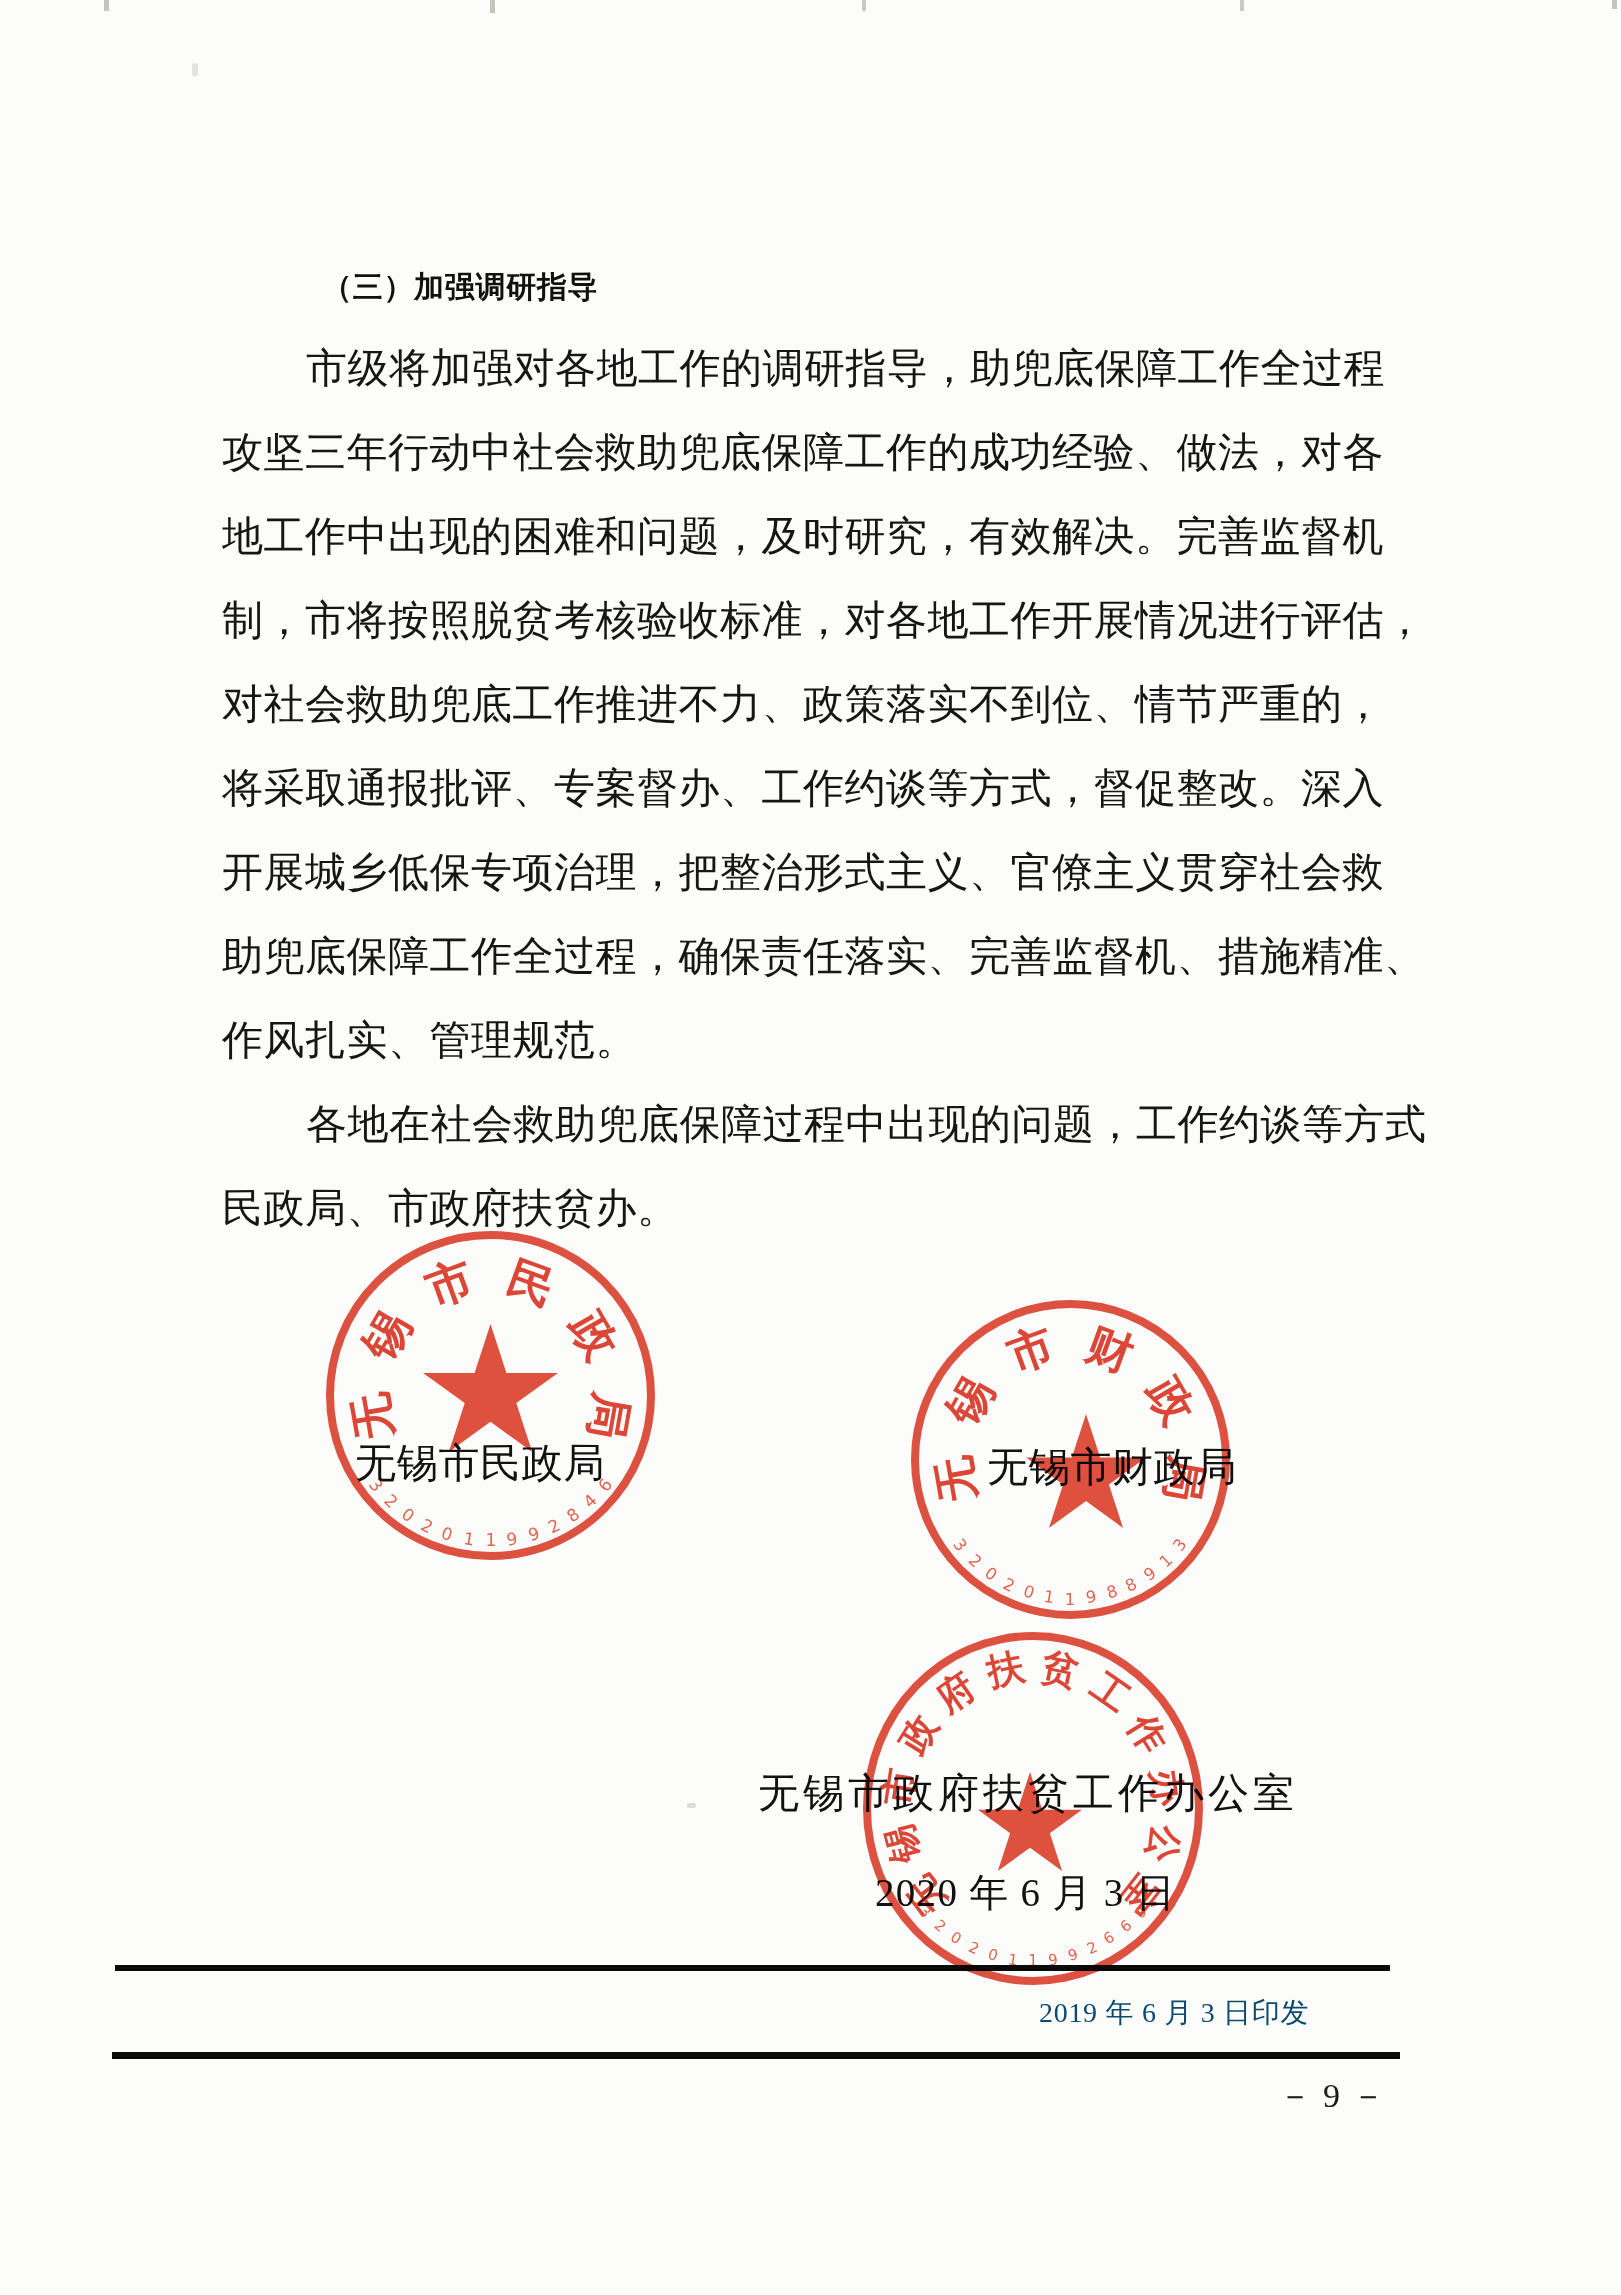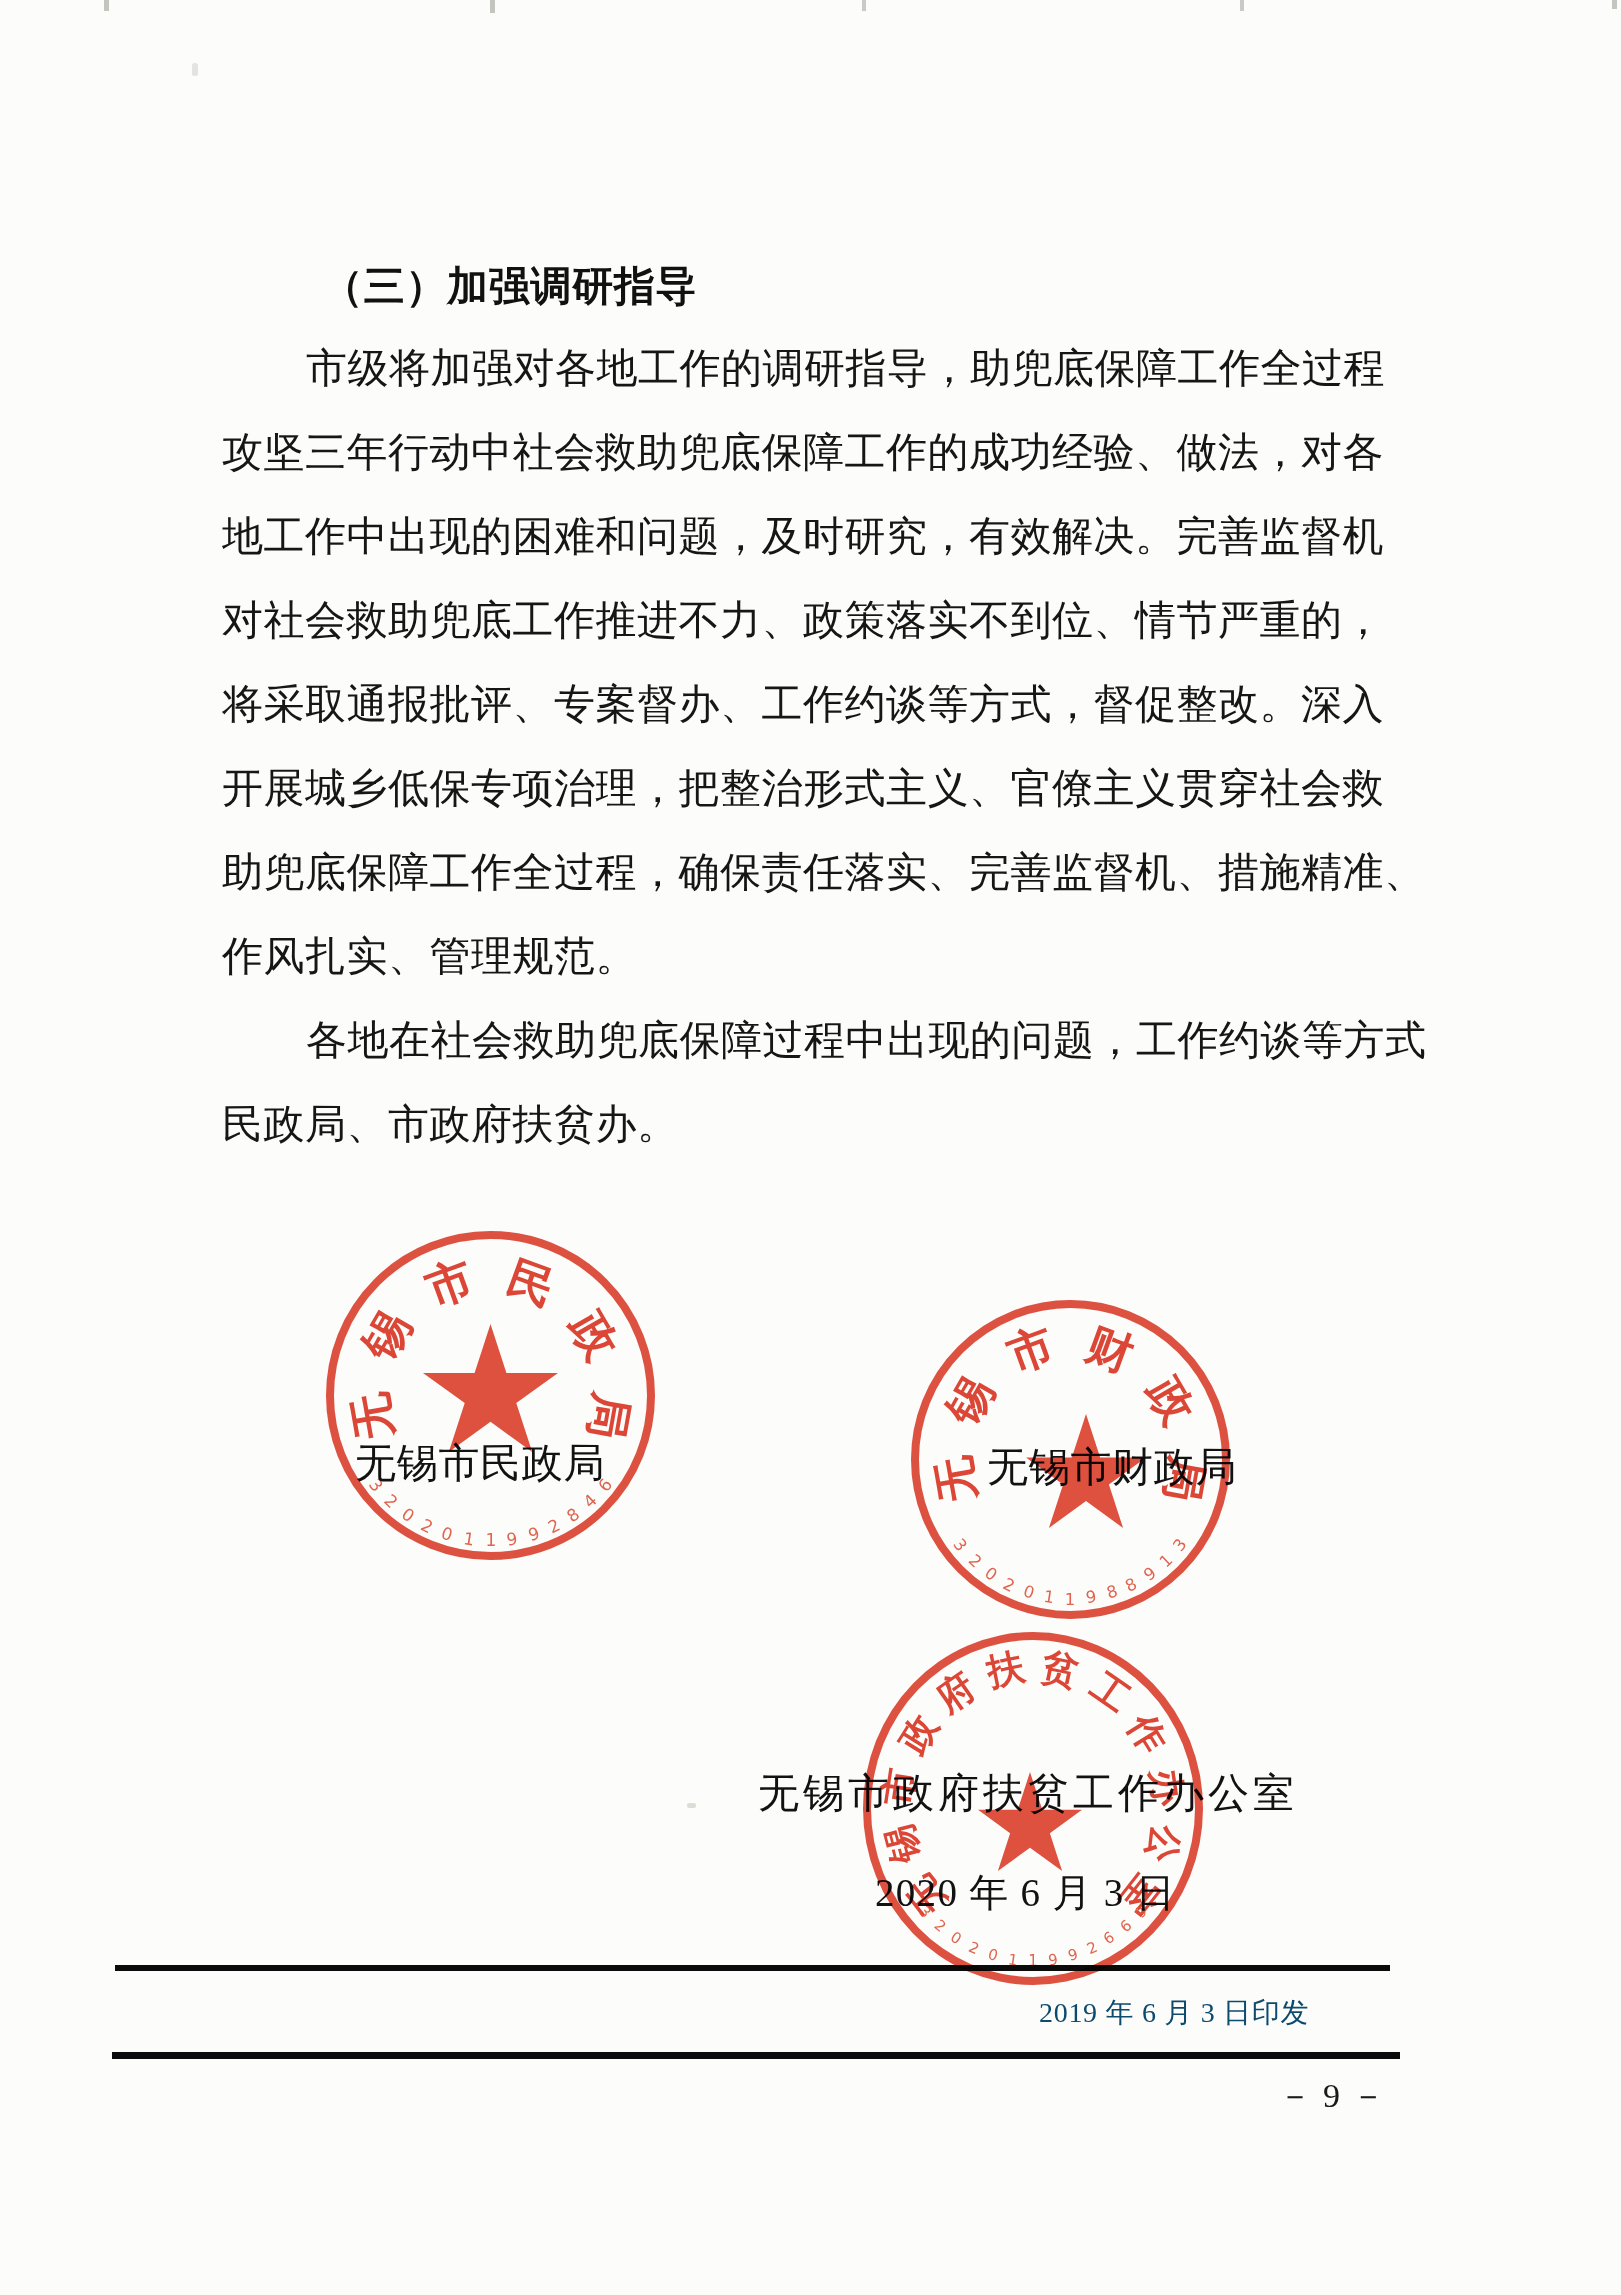--- a/index.html
+++ b/index.html
@@ -10,21 +10,21 @@
     overflow:hidden;
     font-family:"Liberation Serif","DejaVu Serif",serif;
     color:#1b1b1b;
   }
   
   .artifact{position:absolute;background:#8d8d83;}
   
   .heading{
     position:absolute;left:322px;top:263px;
     font-family:"Liberation Sans","DejaVu Sans",sans-serif;
-    font-weight:800;font-size:41px;line-height:47px;
+    font-weight:800;font-size:30px;line-height:47px;
     letter-spacing:0.7px;color:#111;white-space:nowrap;
   }
   
   .body-text{
     position:absolute;left:222px;top:326px;width:1178px;
     font-size:41px;line-height:84px;letter-spacing:0.5px;
     color:#161616;
   }
   .body-line{white-space:nowrap;height:84px;}
   .body-line.indent{padding-left:84px;}
@@ -90,20 +90,21 @@
   <div class="artifact" style="left:1612px;top:0;width:4.6px;height:9.2px;opacity:.5;"></div>
   <div class="artifact" style="left:192px;top:63px;width:6px;height:13px;opacity:.22;border-radius:2.6px;"></div>
   <div class="artifact" style="left:687px;top:1803px;width:8.6px;height:5.3px;opacity:.28;border-radius:2px;"></div>
 
   <div class="heading">（三）加强调研指导</div>
 
   <div class="body-text">
       <div class="body-line indent">市级将加强对各地工作的调研指导，助兜底保障工作全过程</div>
       <div class="body-line">攻坚三年行动中社会救助兜底保障工作的成功经验、做法，对各</div>
       <div class="body-line">地工作中出现的困难和问题，及时研究，有效解决。完善监督机</div>
+      <div class="body-line">制，市将按照脱贫考核验收标准，对各地工作开展情况进行评估，</div>
       <div class="body-line">对社会救助兜底工作推进不力、政策落实不到位、情节严重的，</div>
       <div class="body-line">将采取通报批评、专案督办、工作约谈等方式，督促整改。深入</div>
       <div class="body-line">开展城乡低保专项治理，把整治形式主义、官僚主义贯穿社会救</div>
       <div class="body-line">助兜底保障工作全过程，确保责任落实、完善监督机、措施精准、</div>
       <div class="body-line">作风扎实、管理规范。</div>
       <div class="body-line indent">各地在社会救助兜底保障过程中出现的问题，工作约谈等方式</div>
       <div class="body-line">民政局、市政府扶贫办。</div>
     </div>
 
   <div class="sig sig-name1">无锡市民政局</div>

